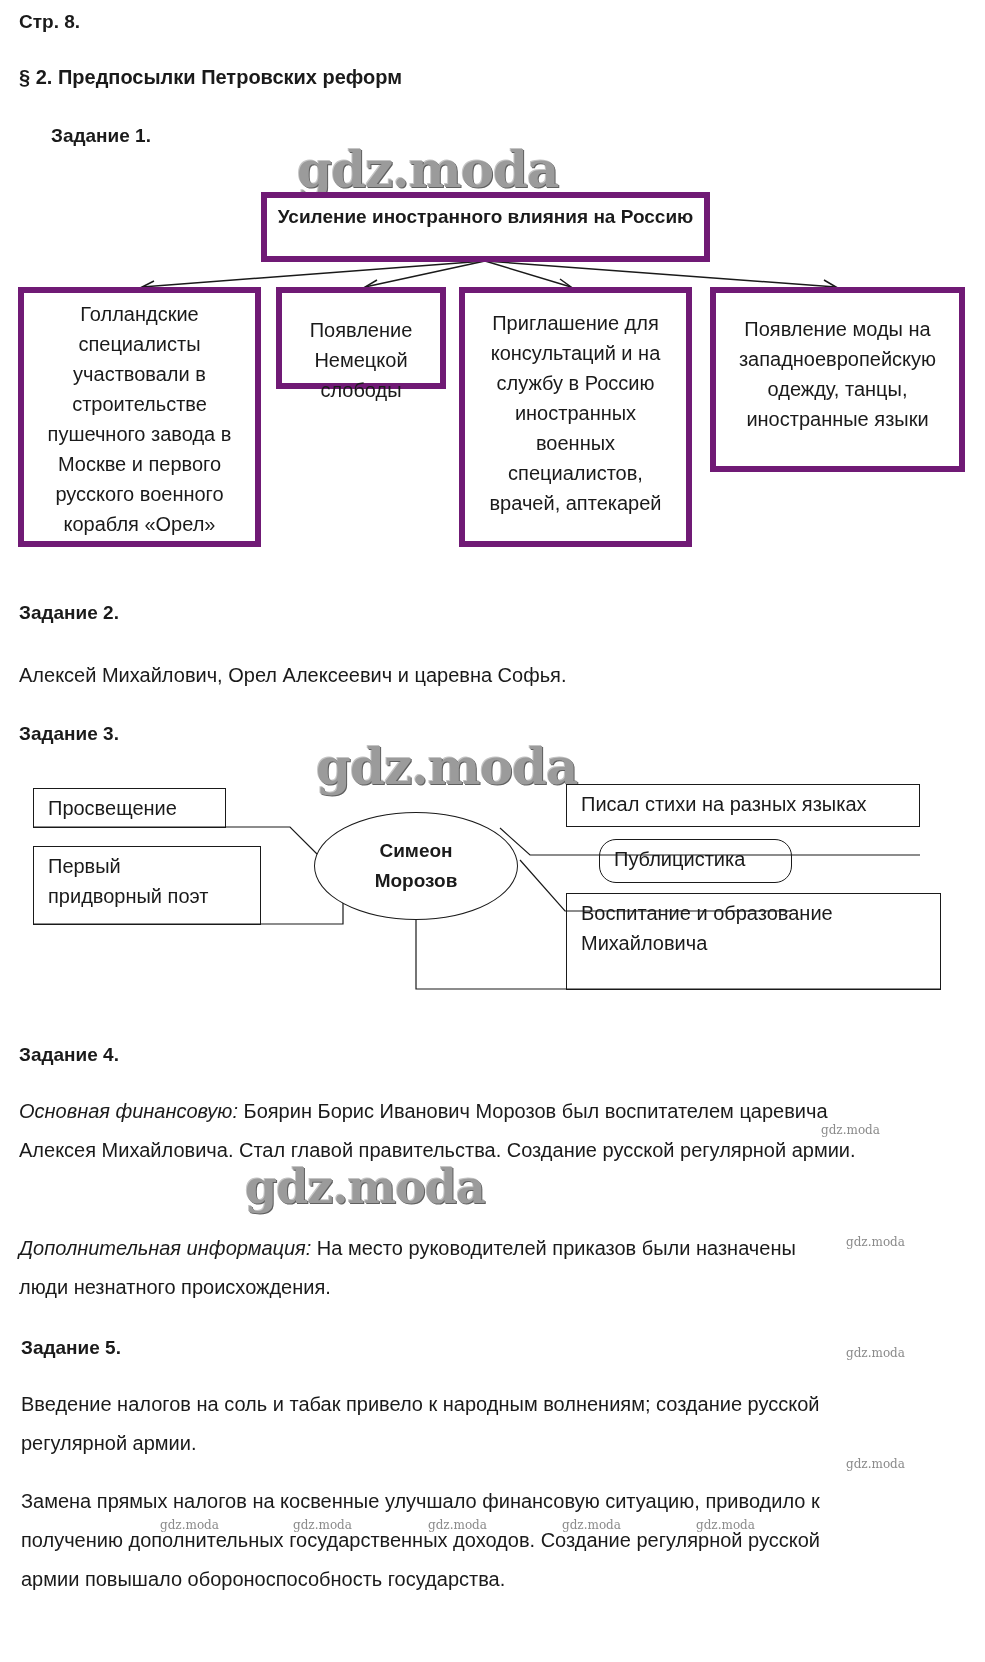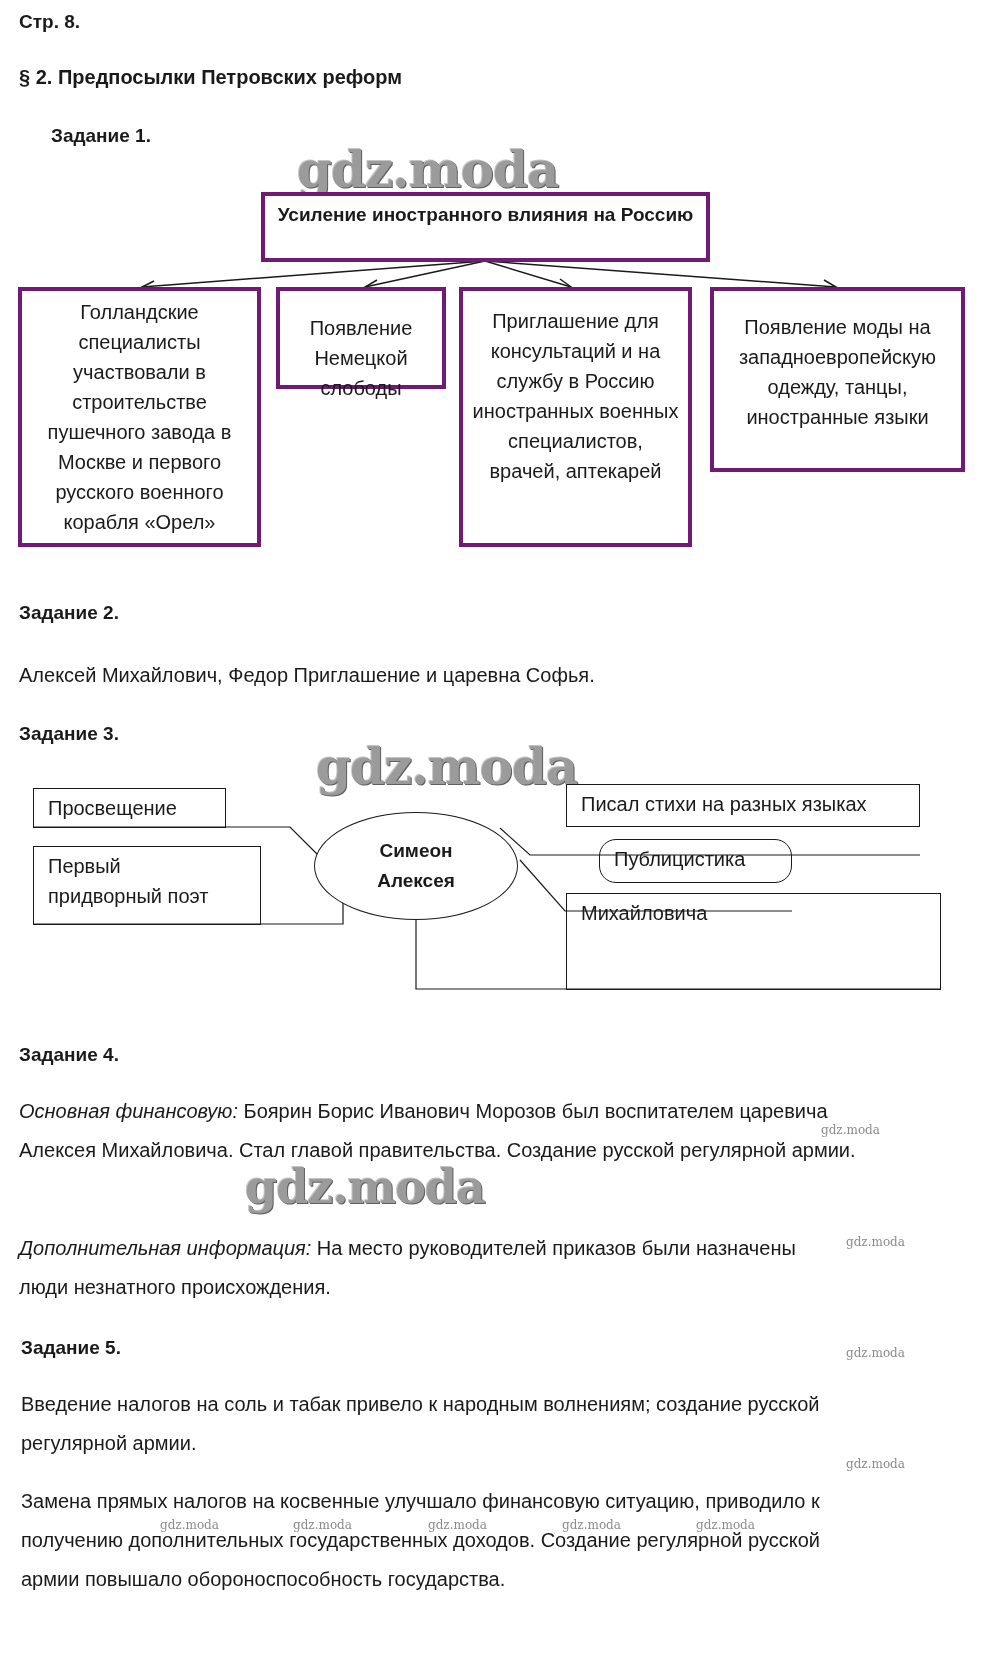--- a/index.html
+++ b/index.html
@@ -5,21 +5,21 @@
   html, body { margin: 0; padding: 0; }
   body {
     width: 985px; height: 1662px; position: relative; overflow: hidden;
     background: #ffffff; color: #1a1a1a;
     font-family: "Liberation Sans", sans-serif;
   }
   .abs { position: absolute; }
   .h-bold { font-weight: bold; font-size: 19px; line-height: 22px; white-space: nowrap; }
   .para { font-size: 20px; line-height: 39px; }
   .box {
-    position: absolute; box-sizing: border-box; border: 4px solid #701a75;
+    position: absolute; box-sizing: border-box; border: 6px solid #701a75;
     background: #fff; text-align: center; font-size: 20px; line-height: 30px;
     padding-top: 6px;
   }
   .box.bold { font-weight: bold; font-size: 19px; line-height: 29px; padding-top: 4px; }
   .tbox {
     position: absolute; box-sizing: border-box; border: 1px solid #1a1a1a;
     font-size: 20px; line-height: 30px; padding: 4px 0 0 14px; background: transparent;
   }
   .ellipse {
     position: absolute; box-sizing: border-box; border: 1.5px solid #1a1a1a; border-radius: 50%;
@@ -73,21 +73,21 @@
   <span>Появление Немецкой слободы</span>
 </div>
 <div class="box" style="left:459px; top:287px; width:233px; height:260px; padding:15px 8px 0;">
   <span>Приглашение для консультаций и на службу в Россию иностранных военных специалистов, врачей, аптекарей</span>
 </div>
 <div class="box" style="left:710px; top:287px; width:255px; height:185px; padding:21px 8px 16px;">
   <span>Появление моды на западноевропейскую одежду, танцы, иностранные языки</span>
 </div>
 
 <div class="abs h-bold" style="left:19px; top:602px;">Задание 2.</div>
-<div class="abs para" style="left:19px; top:656px; white-space:nowrap;">Алексей Михайлович, Федор Приглашение и царевна Софья.</div>
+<div class="abs para" style="left:19px; top:656px; white-space:nowrap;">Алексей Михайлович, Орел Алексеевич и царевна Софья.</div>
 
 <div class="abs h-bold" style="left:19px; top:723px;">Задание 3.</div>
 
 <div class="wm-big" style="left:316px; top:737px;">gdz.moda</div>
 
 <svg class="lines" width="985" height="1662">
   <g stroke="#1a1a1a" stroke-width="1.2" fill="none">
 
     <polyline points="33,827 290,827 318,855"></polyline>
 
@@ -105,31 +105,32 @@
   <span>Просвещение</span>
 </div>
 <div class="tbox" style="left:33px; top:846px; width:228px; height:79px;">
   <div>Первый</div>
   <div>придворный поэт</div>
 </div>
 
 <div class="ellipse" style="left:314px; top:812px; width:204px; height:108px;">
   <div>
     <div>Симеон</div>
-    <div>Алексея</div>
+    <div>Морозов</div>
   </div>
 </div>
 
 <div class="tbox" style="left:566px; top:784px; width:354px; height:43px;">
   <span>Писал стихи на разных языках</span>
 </div>
 <div class="tbox" style="left:599px; top:839px; width:193px; height:44px;border-radius:17px;">
   <span>Публицистика</span>
 </div>
 <div class="tbox" style="left:566px; top:893px; width:375px; height:97px;">
+  <div>Воспитание и образование</div>
   <div>Михайловича</div>
 </div>
 
 <div class="abs h-bold" style="left:19px; top:1044px;">Задание 4.</div>
 <div class="abs para" style="left:19px; top:1092px; width:860px;">
   <i>Основная финансовую:</i><span> Боярин Борис Иванович Морозов был воспитателем царевича Алексея Михайловича. Стал главой правительства. Создание русской регулярной армии.</span>
 </div>
 <div class="wm-big" style="left:245px; top:1160px; font-size:46px;">gdz.moda</div>
 <div class="wm-small" style="left:821px; top:1123px;">gdz.moda</div>
 

